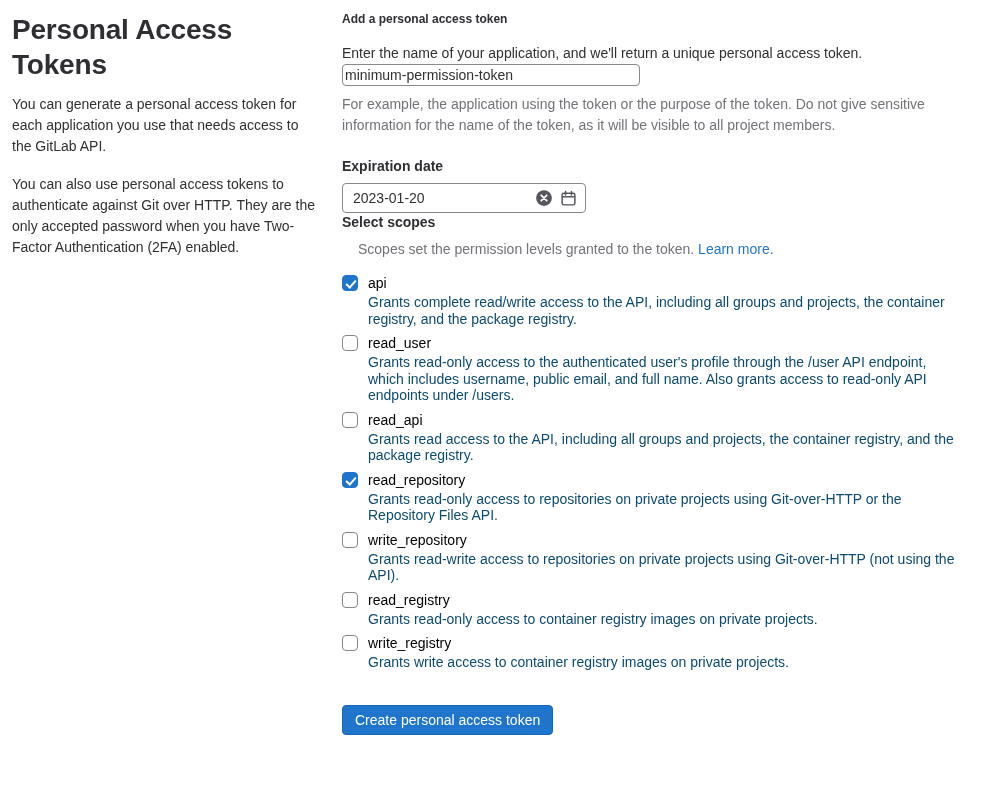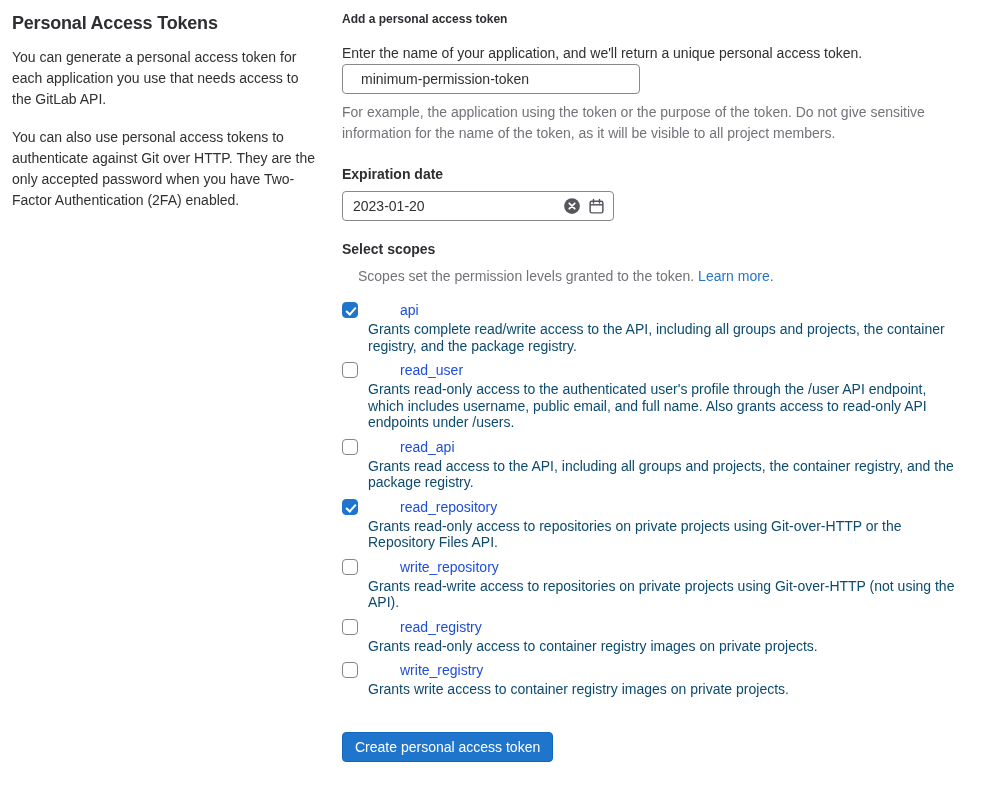--- a/index.html
+++ b/index.html
@@ -10,50 +10,49 @@
     font-family: "Liberation Sans", sans-serif;
     font-size: 14px;
     color: #303030;
     overflow: hidden;
   }
   .page { display: flex; padding: 10px 23px 0 12px; }
 
   
   .sidebar { width: 318px; flex: none; padding-right: 15px; }
   .sidebar h1 {
-    font-size: 18px;
+    font-size: 28px;
     line-height: 1.25;
     letter-spacing: -0.2px;
     margin: 2px 0 12px;
     color: #2e2e33;
   }
   .sidebar p { line-height: 21px; margin-bottom: 17px; }
 
   
   .main { flex: 1; margin-left: 12px; max-width: 621px; }
   .main h2 { font-size: 12px; line-height: 19px; margin-bottom: 14px; color: #2e2e33; }
   .intro { line-height: 21px; }
 
   .field-label { display: block; font-weight: bold; line-height: 19px; margin-bottom: 7px; color: #2e2e33; }
 
   .text-input {
-    width: 298px; height: 30px;
+    width: 298px; height: 22px;
     border: 1px solid #89888d; border-radius: 4px;
-    padding: 0 18px;
+    padding: 0 2px;
     font: inherit; color: #303030;
     background: #fff;
   }
   .help { color: #737278; line-height: 21px; margin: 8px 0 21px; }
 
   .date-wrap {
-    width: 272px; height: 30px;
+    width: 244px; height: 30px;
     border: 1px solid #89888d; border-radius: 4px;
     display: flex; align-items: center;
     padding: 0 8px 0 10px; gap: 7px;
-    margin-bottom: 19px;
     background: #fff;
   }
   .date-wrap input {
     border: none; outline: none; flex: 1; min-width: 0;
     font: inherit; color: #303030; background: transparent;
   }
   .icon-btn { display: flex; align-items: center; justify-content: center; cursor: pointer; background: none; border: none; padding: 0; }
 
   .scopes-hint { color: #737278; line-height: 21px; margin: 1px 16px 14px; }
   a.learn-more { color: #1f75cb; text-decoration: none; cursor: pointer; }
@@ -66,21 +65,21 @@
     background: #fff; position: relative; cursor: pointer;
   }
   .cb.checked { background: #1f75cb; border-color: #1f75cb; }
   .cb.checked::after {
     content: "";
     position: absolute; left: 5px; top: 2px;
     width: 4px; height: 8px;
     border: solid #fff; border-width: 0 2px 2px 0;
     transform: rotate(42deg);
   }
-  .scope-name { line-height: 18px; color: #1d4ed8; margin-left: 32px; }
+  .scope-name { line-height: 18px; color: #000000; }
   .scope-desc { color: #0c4a6e; line-height: 16.5px; margin: 2px 0 0 26px; max-width: 596px; }
 
   .submit-btn {
     margin-top: 27px;
     height: 30px; padding: 0 12px;
     background: #1f75cb; color: #fff;
     border: 1px solid #1068bf; border-radius: 4px;
     font: inherit; line-height: 1;
     cursor: pointer;
   }

